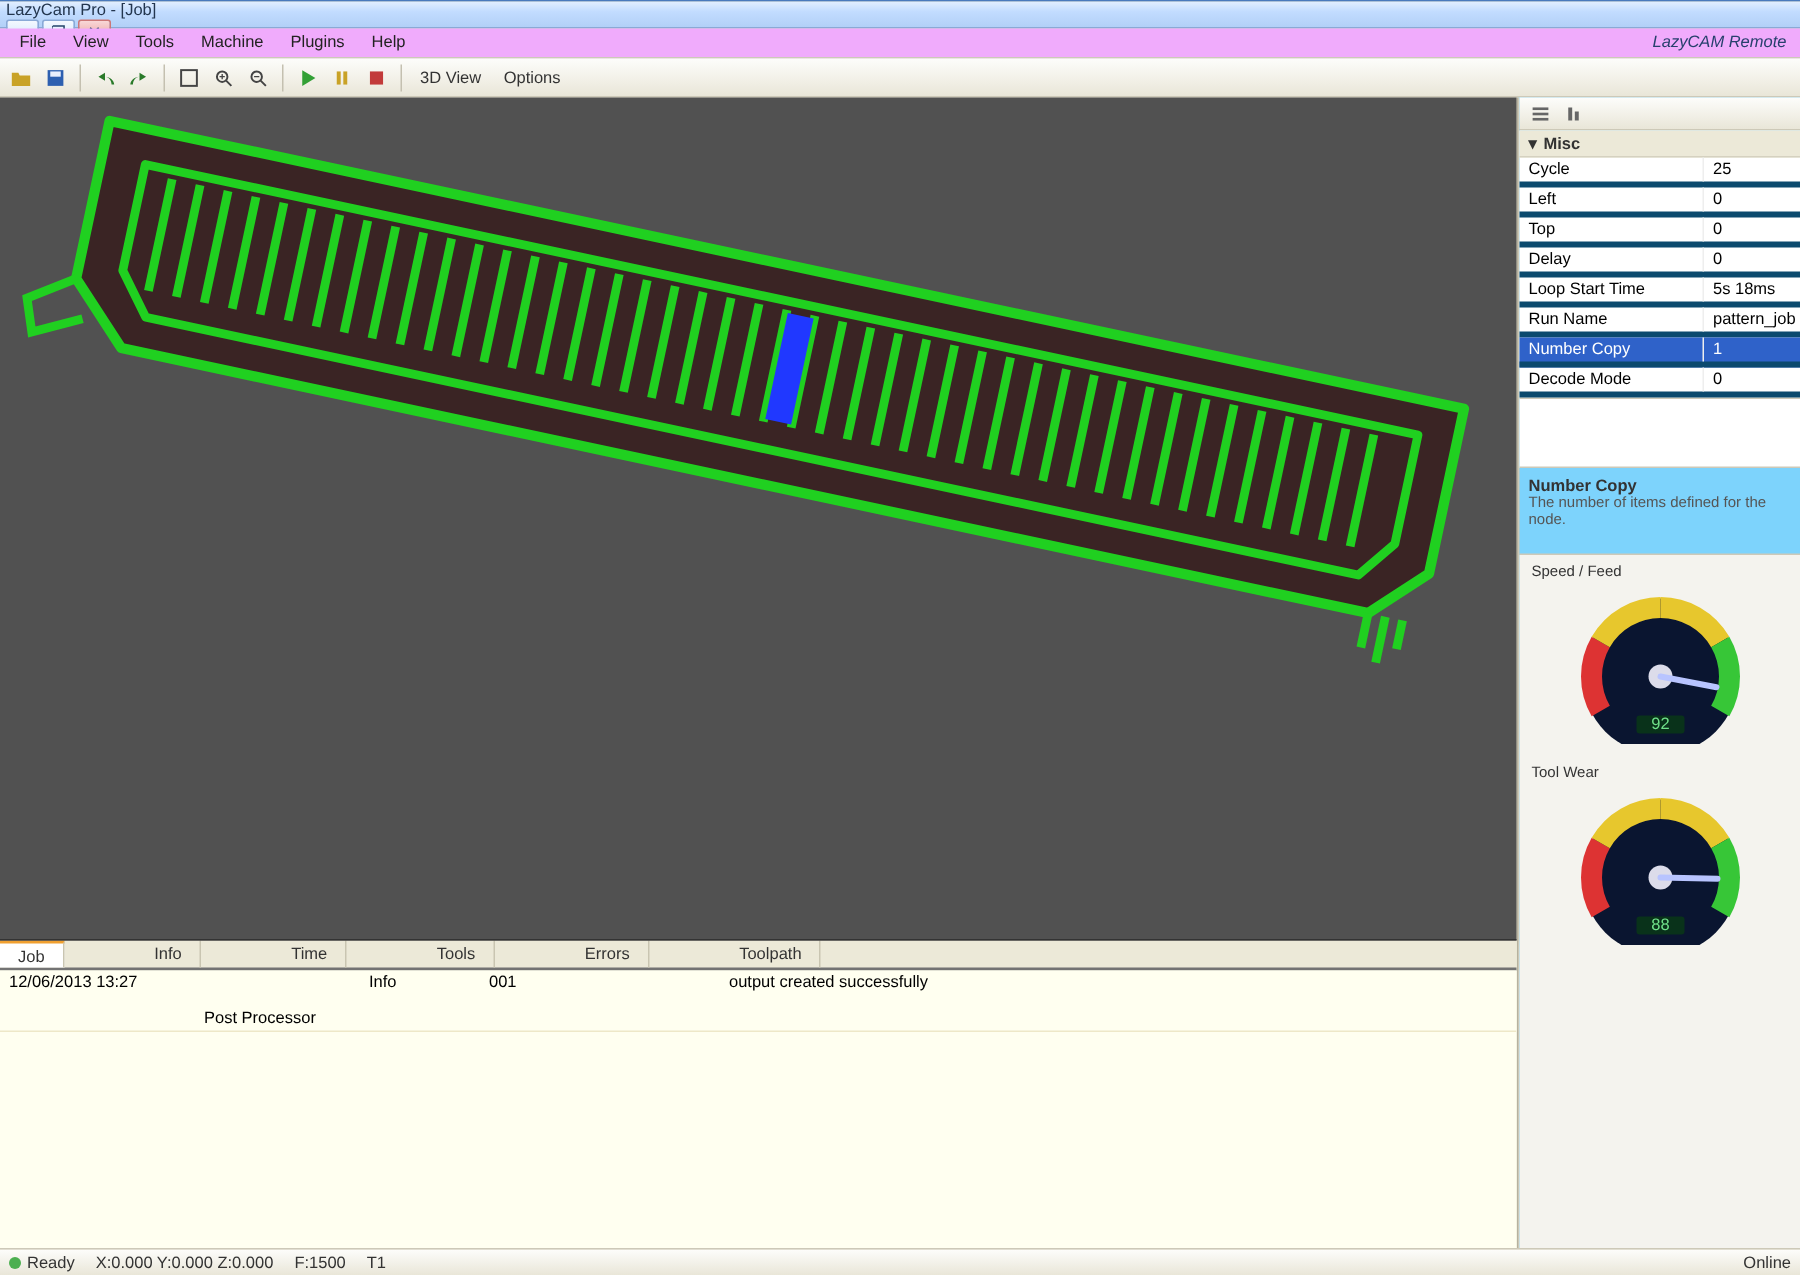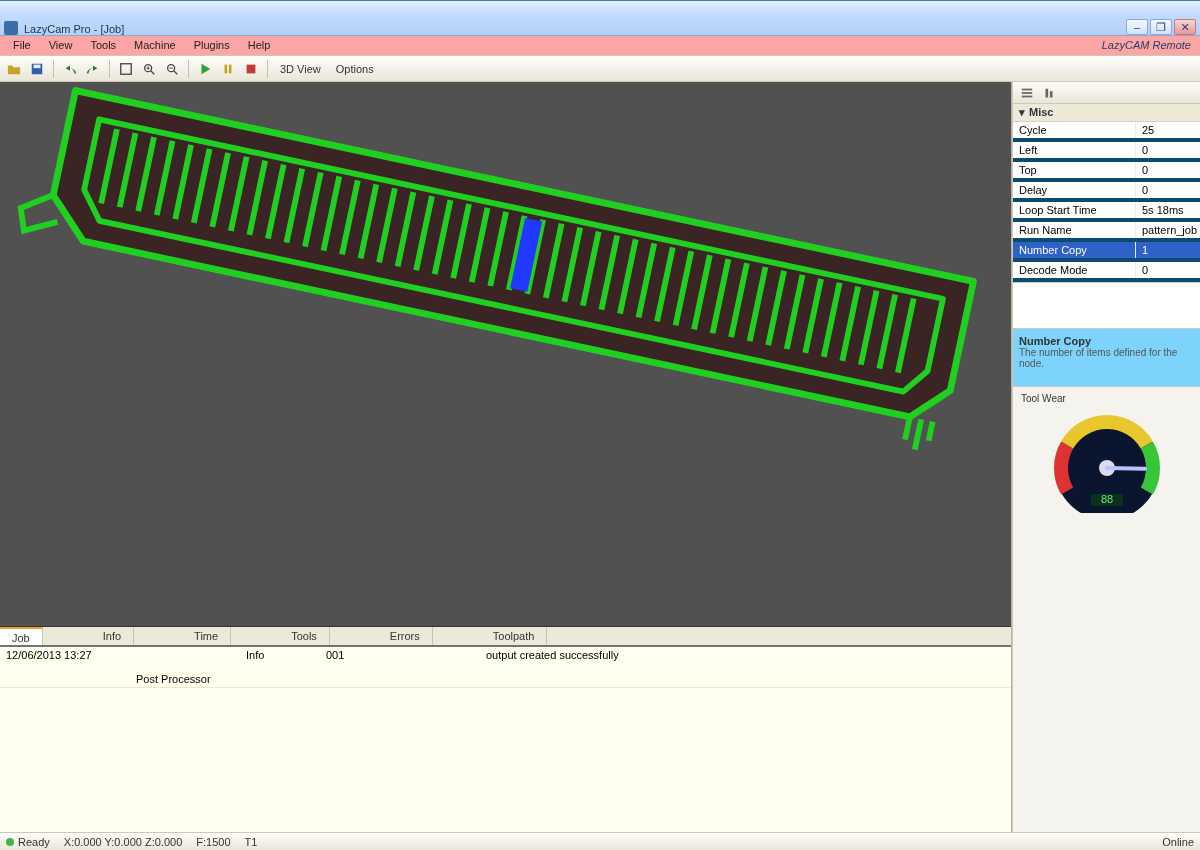--- a/index.html
+++ b/index.html
@@ -1,23 +1,23 @@
 <!DOCTYPE html>
 <html><head>
 <meta charset="utf-8">
 <style>
 * { margin:0; padding:0; box-sizing:border-box; font-family:"Segoe UI",Tahoma,sans-serif; font-size:11px; }
 body { width:1200px; height:850px; background:#ece9d8; overflow:hidden; display:flex; flex-direction:column; border-top:1px solid #4a7abc; }
-.titlebar { height:35px; background:linear-gradient(#e3efff,#c2dcff 40%,#b2d0f7); display:flex; align-items:flex-end; padding:0 4px; border-bottom:1px solid #8aa9d6; }
+.titlebar { height:18px; background:linear-gradient(#e3efff,#c2dcff 40%,#b2d0f7); display:flex; align-items:flex-start; padding:0 4px; border-bottom:1px solid #8aa9d6;flex-direction:column; }
 .titlebar .icon { width:14px; height:14px; background:#3a6ea5; border-radius:2px; margin-right:6px; }
 .titlebar .title { flex:1; color:#23364f; font-weight:500; }
 .winbtns { display:flex; gap:2px; }
 .winbtns div { width:22px; height:16px; background:linear-gradient(#f3f8ff,#d0e2fb); border:1px solid #8aa9d6; border-radius:2px; display:flex; align-items:center; justify-content:center; color:#25456b; cursor:pointer; }
 .winbtns .close { background:linear-gradient(#f8d7d7,#e99797); border-color:#c77; }
-.menubar { height:20px; background:#fca5a5; display:flex; align-items:stretch; border-bottom:1px solid #cdc9b8; padding-left:4px; }
+.menubar { height:20px; background:#f0abfc; display:flex; align-items:stretch; border-bottom:1px solid #cdc9b8; padding-left:4px; }
 .menubar span { padding:3px 9px; color:#222; cursor:pointer; }
 .toolbar { height:26px; background:linear-gradient(#fdfdfb,#e9e6d8); border-bottom:1px solid #cdc9b8; display:flex; align-items:center; padding:0 4px; gap:3px; }
 .tbtn { width:20px; height:20px; border:1px solid transparent; border-radius:2px; display:flex; align-items:center; justify-content:center; cursor:pointer; }
 .tbtn svg { width:14px; height:14px; }
 .tsep { width:1px; height:18px; background:#c4c0b0; margin:0 3px; }
 .tlabel { padding:0 6px; color:#333; }
 .mainrow { flex:1; display:flex; min-height:0; }
 .leftcol { flex:1; display:flex; flex-direction:column; min-width:0; border-right:1px solid #b6b29e; }
 .viewport { flex:1; background:#515151; position:relative; overflow:hidden; border-bottom:1px solid #333; }
 .viewport svg { width:100%; height:100%; }
@@ -283,20 +283,34 @@
           </div>
         </div>
     </div>
     <div style="flex:0 0 46px;background:#fff;border-bottom:1px solid #cdc9b8"></div>
     <div class="propdesc">
       <div class="dt">Number Copy</div>
       <div class="db">The number of items defined for the node.</div>
     </div>
     <div style="flex:1;overflow:auto;background:#f4f3ee" id="gauges">
         <div class="gaugewrap">
+          <div class="gtitle">Speed / Feed</div>
+          <svg class="gauge" viewBox="0 0 120 105">
+    <circle cx="60" cy="60" r="52" fill="#0a1530"></circle>
+    <path d="M 20.162831425915826 83 A 46 46 0 0 1 20.16283142591582 37" stroke="#d33" stroke-width="14" fill="none"></path>
+            <path d="M 20.16283142591582 37 A 46 46 0 0 1 60 14" stroke="#e7c72d" stroke-width="14" fill="none"></path>
+            <path d="M 60 14 A 46 46 0 0 1 99.83716857408419 37" stroke="#e7c72d" stroke-width="14" fill="none"></path>
+            <path d="M 99.83716857408419 37 A 46 46 0 0 1 99.83716857408419 83" stroke="#37c637" stroke-width="14" fill="none"></path>
+    <circle cx="60" cy="60" r="8" fill="#dcdcea"></circle>
+    <line x1="60" y1="60" x2="97.32691552769018" y2="67.12048995425755" stroke="#b8c4ff" stroke-width="4" stroke-linecap="round"></line>
+    <rect x="44" y="86" width="32" height="12" rx="2" fill="#09321a"></rect>
+    <text x="60" y="95" text-anchor="middle" fill="#6fe089" font-size="9">92</text>
+  </svg>
+        </div>
+        <div class="gaugewrap">
           <div class="gtitle">Tool Wear</div>
           <svg class="gauge" viewBox="0 0 120 105">
     <circle cx="60" cy="60" r="52" fill="#0a1530"></circle>
     <path d="M 20.162831425915826 83 A 46 46 0 0 1 20.16283142591582 37" stroke="#d33" stroke-width="14" fill="none"></path>
             <path d="M 20.16283142591582 37 A 46 46 0 0 1 60 14" stroke="#e7c72d" stroke-width="14" fill="none"></path>
             <path d="M 60 14 A 46 46 0 0 1 99.83716857408419 37" stroke="#e7c72d" stroke-width="14" fill="none"></path>
             <path d="M 99.83716857408419 37 A 46 46 0 0 1 99.83716857408419 83" stroke="#37c637" stroke-width="14" fill="none"></path>
     <circle cx="60" cy="60" r="8" fill="#dcdcea"></circle>
     <line x1="60" y1="60" x2="97.99166597204413" y2="60.79581195556756" stroke="#b8c4ff" stroke-width="4" stroke-linecap="round"></line>
     <rect x="44" y="86" width="32" height="12" rx="2" fill="#09321a"></rect>

